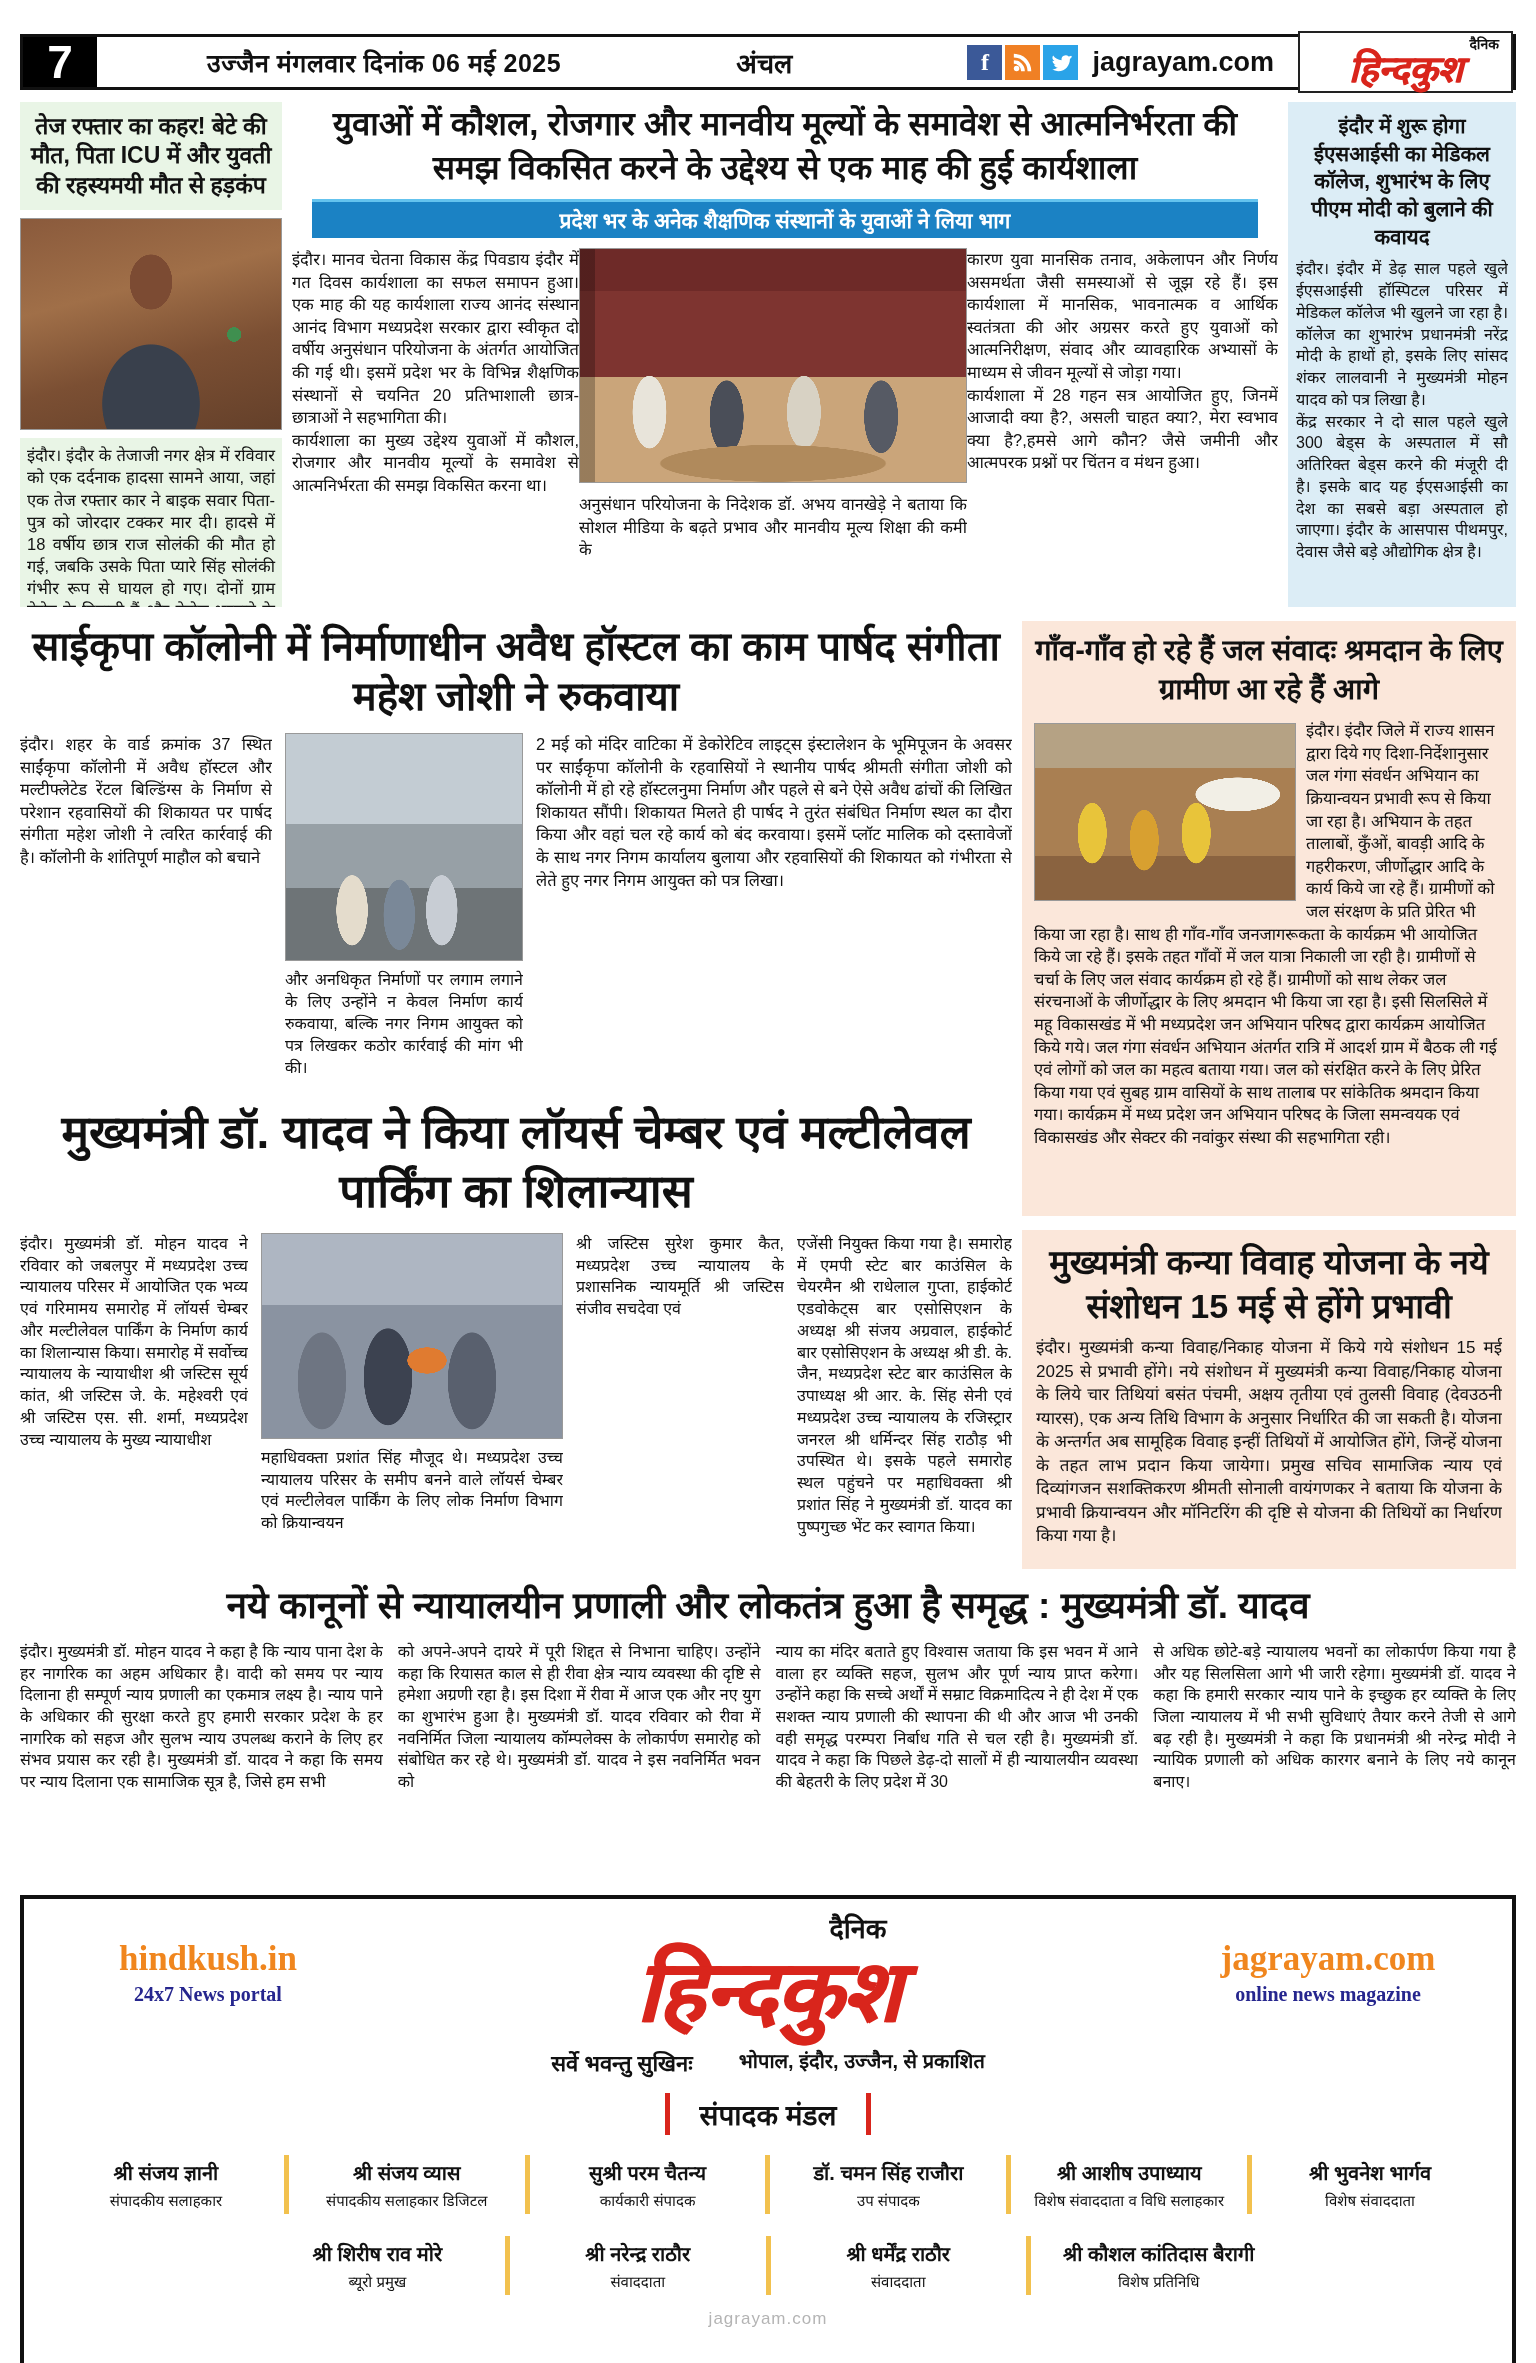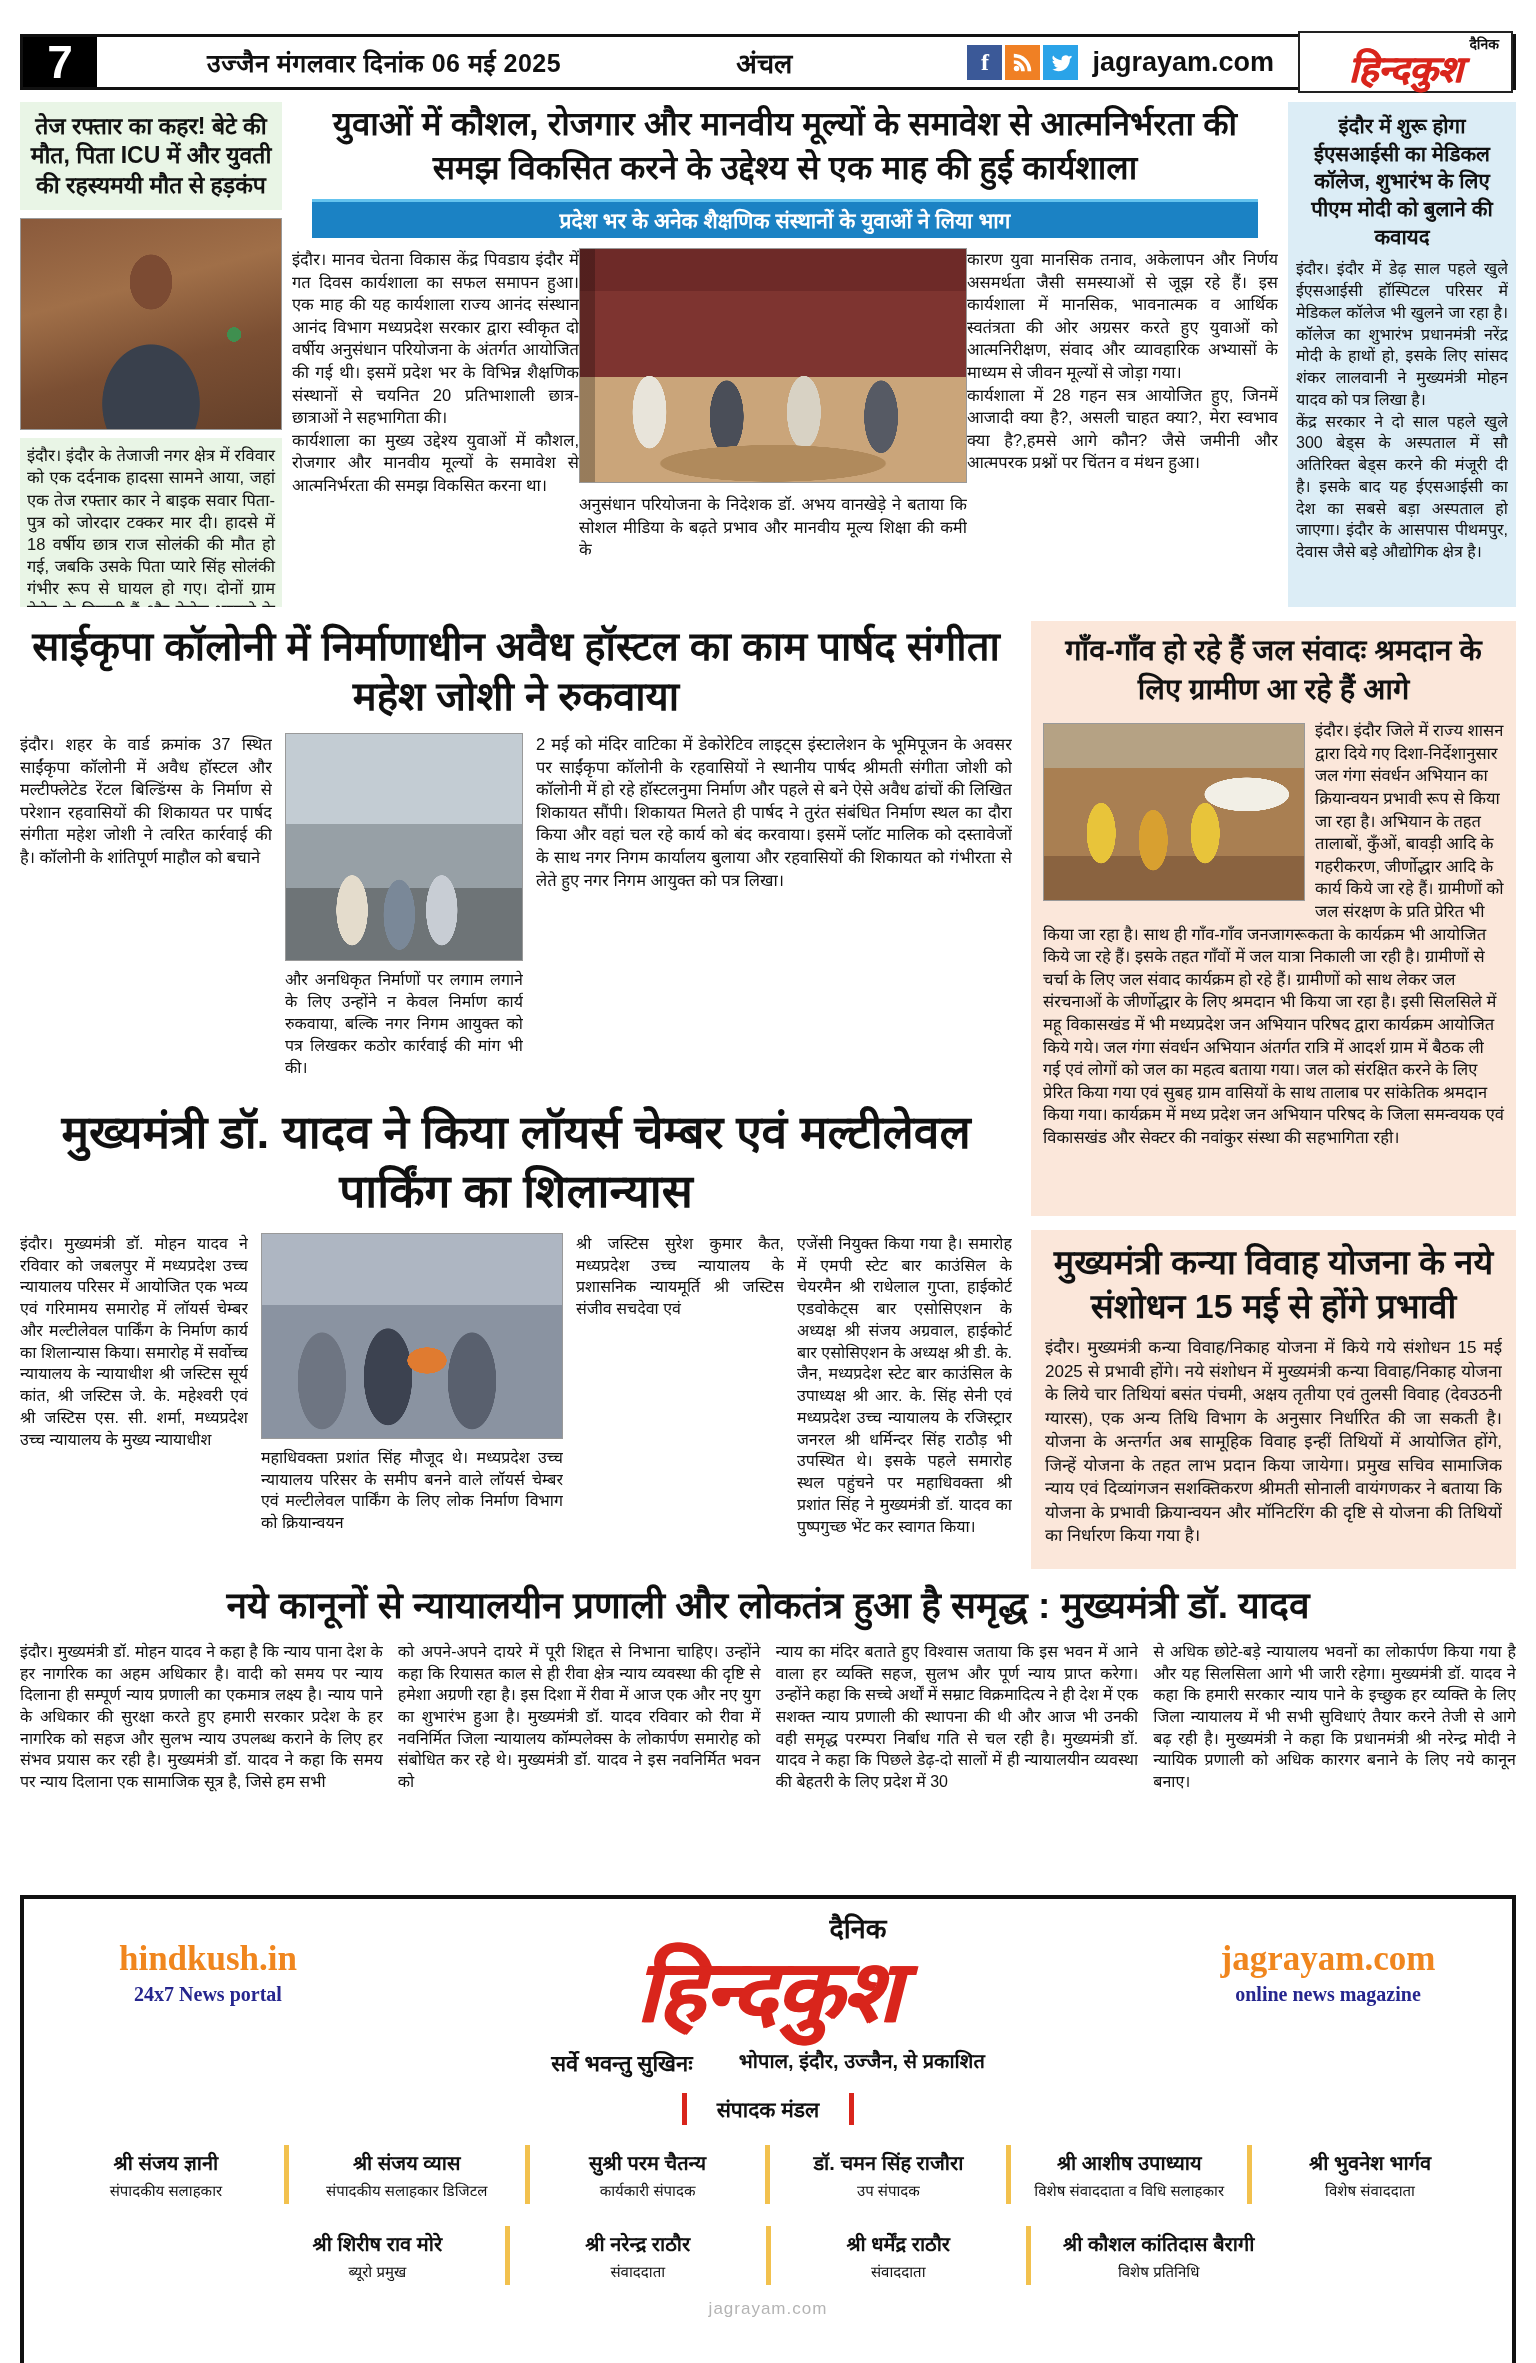--- a/index.html
+++ b/index.html
@@ -53,21 +53,21 @@
         radial-gradient(ellipse 28px 60px at 58% 70%, #d8d2c4 60%, rgba(0,0,0,0) 61%),
         radial-gradient(ellipse 28px 60px at 78% 72%, #565a64 60%, rgba(0,0,0,0) 61%),
         linear-gradient(180deg,#6e2a28 0 18%, #7e3430 18% 55%, #caa57a 55% 100%); }
   .ws-col2 .under { font-size:16.5px; line-height:1.37; }
   .ws-col3 { flex:1; font-size:16.5px; line-height:1.37; }
   .story-esic { width:228px; background:#dcedf6; padding:10px 8px; }
   .esic-head { font-size:20.5px; font-weight:bold; text-align:center; line-height:1.35; margin-bottom:8px; }
   .esic-body { font-size:16px; line-height:1.36; }
 
   
-  .band-mid { display:flex; gap:19px; margin-top:14px; height:948px; }
+  .band-mid { display:flex; gap:10px; margin-top:14px; height:948px; }
   .mid-left { width:992px; display:flex; flex-direction:column; }
   .mid-right { flex:1; display:flex; flex-direction:column; }
   .ho-head { font-size:40px; font-weight:bold; text-align:center; line-height:1.25; }
   .ho-cols { display:flex; gap:13px; margin-top:12px; height:352px; overflow:hidden; }
   .ho-col1 { width:252px; font-size:16.5px; line-height:1.37; }
   .ho-photoCol { width:238px; }
   .ho-photo { height:228px;
       background:
         radial-gradient(ellipse 26px 58px at 28% 78%, #e4dccc 60%, rgba(0,0,0,0) 61%),
         radial-gradient(ellipse 26px 58px at 48% 80%, #7a8898 60%, rgba(0,0,0,0) 61%),
@@ -115,21 +115,21 @@
   .f-top { display:flex; align-items:center; }
   .f-side { width:320px; text-align:center; }
   .f-site { font-size:35px; font-weight:bold; color:#f0861e; font-family:"Liberation Serif",serif; }
   .f-tag { font-size:20px; font-weight:bold; color:#26268e; font-family:"Liberation Serif",serif; margin-top:4px; }
   .f-mid { flex:1; text-align:center; }
   .f-prefix { display:block; font-size:27px; font-weight:bold; margin-right:-180px; }
   .f-mast { display:block; color:#d9251c; font-size:86px; font-weight:bold; font-style:italic; line-height:1.05; text-shadow:2px 0 #d9251c; }
   .f-motto-row { display:flex; justify-content:center; gap:46px; margin-top:10px; }
   .f-motto { font-size:22px; font-weight:bold; }
   .f-published { font-size:20px; font-weight:bold; }
-  .f-board { width:fit-content; margin:16px auto 0 auto; padding:2px 30px; border-left:5px solid #d9251c; border-right:5px solid #d9251c; font-size:21px; font-weight:bold; }
+  .f-board { width:fit-content; margin:16px auto 0 auto; padding:2px 30px; border-left:5px solid #d9251c; border-right:5px solid #d9251c; font-size:28px; font-weight:bold; }
   .f-row { display:flex; margin-top:20px; }
   .f-row2 { width:72%; margin:22px auto 0 auto; }
   .f-cell { flex:1; text-align:center; padding:4px 6px; border-left:5px solid #f2c14e; }
   .f-cell:first-child { border-left:none; }
   .f-name { font-size:20px; font-weight:bold; }
   .f-role { font-size:15px; margin-top:4px; }
   .f-watermark { text-align:center; font-size:17px; color:#777; opacity:.55; margin-top:14px; letter-spacing:1px; }
 </style>
 </head>
 <body>

